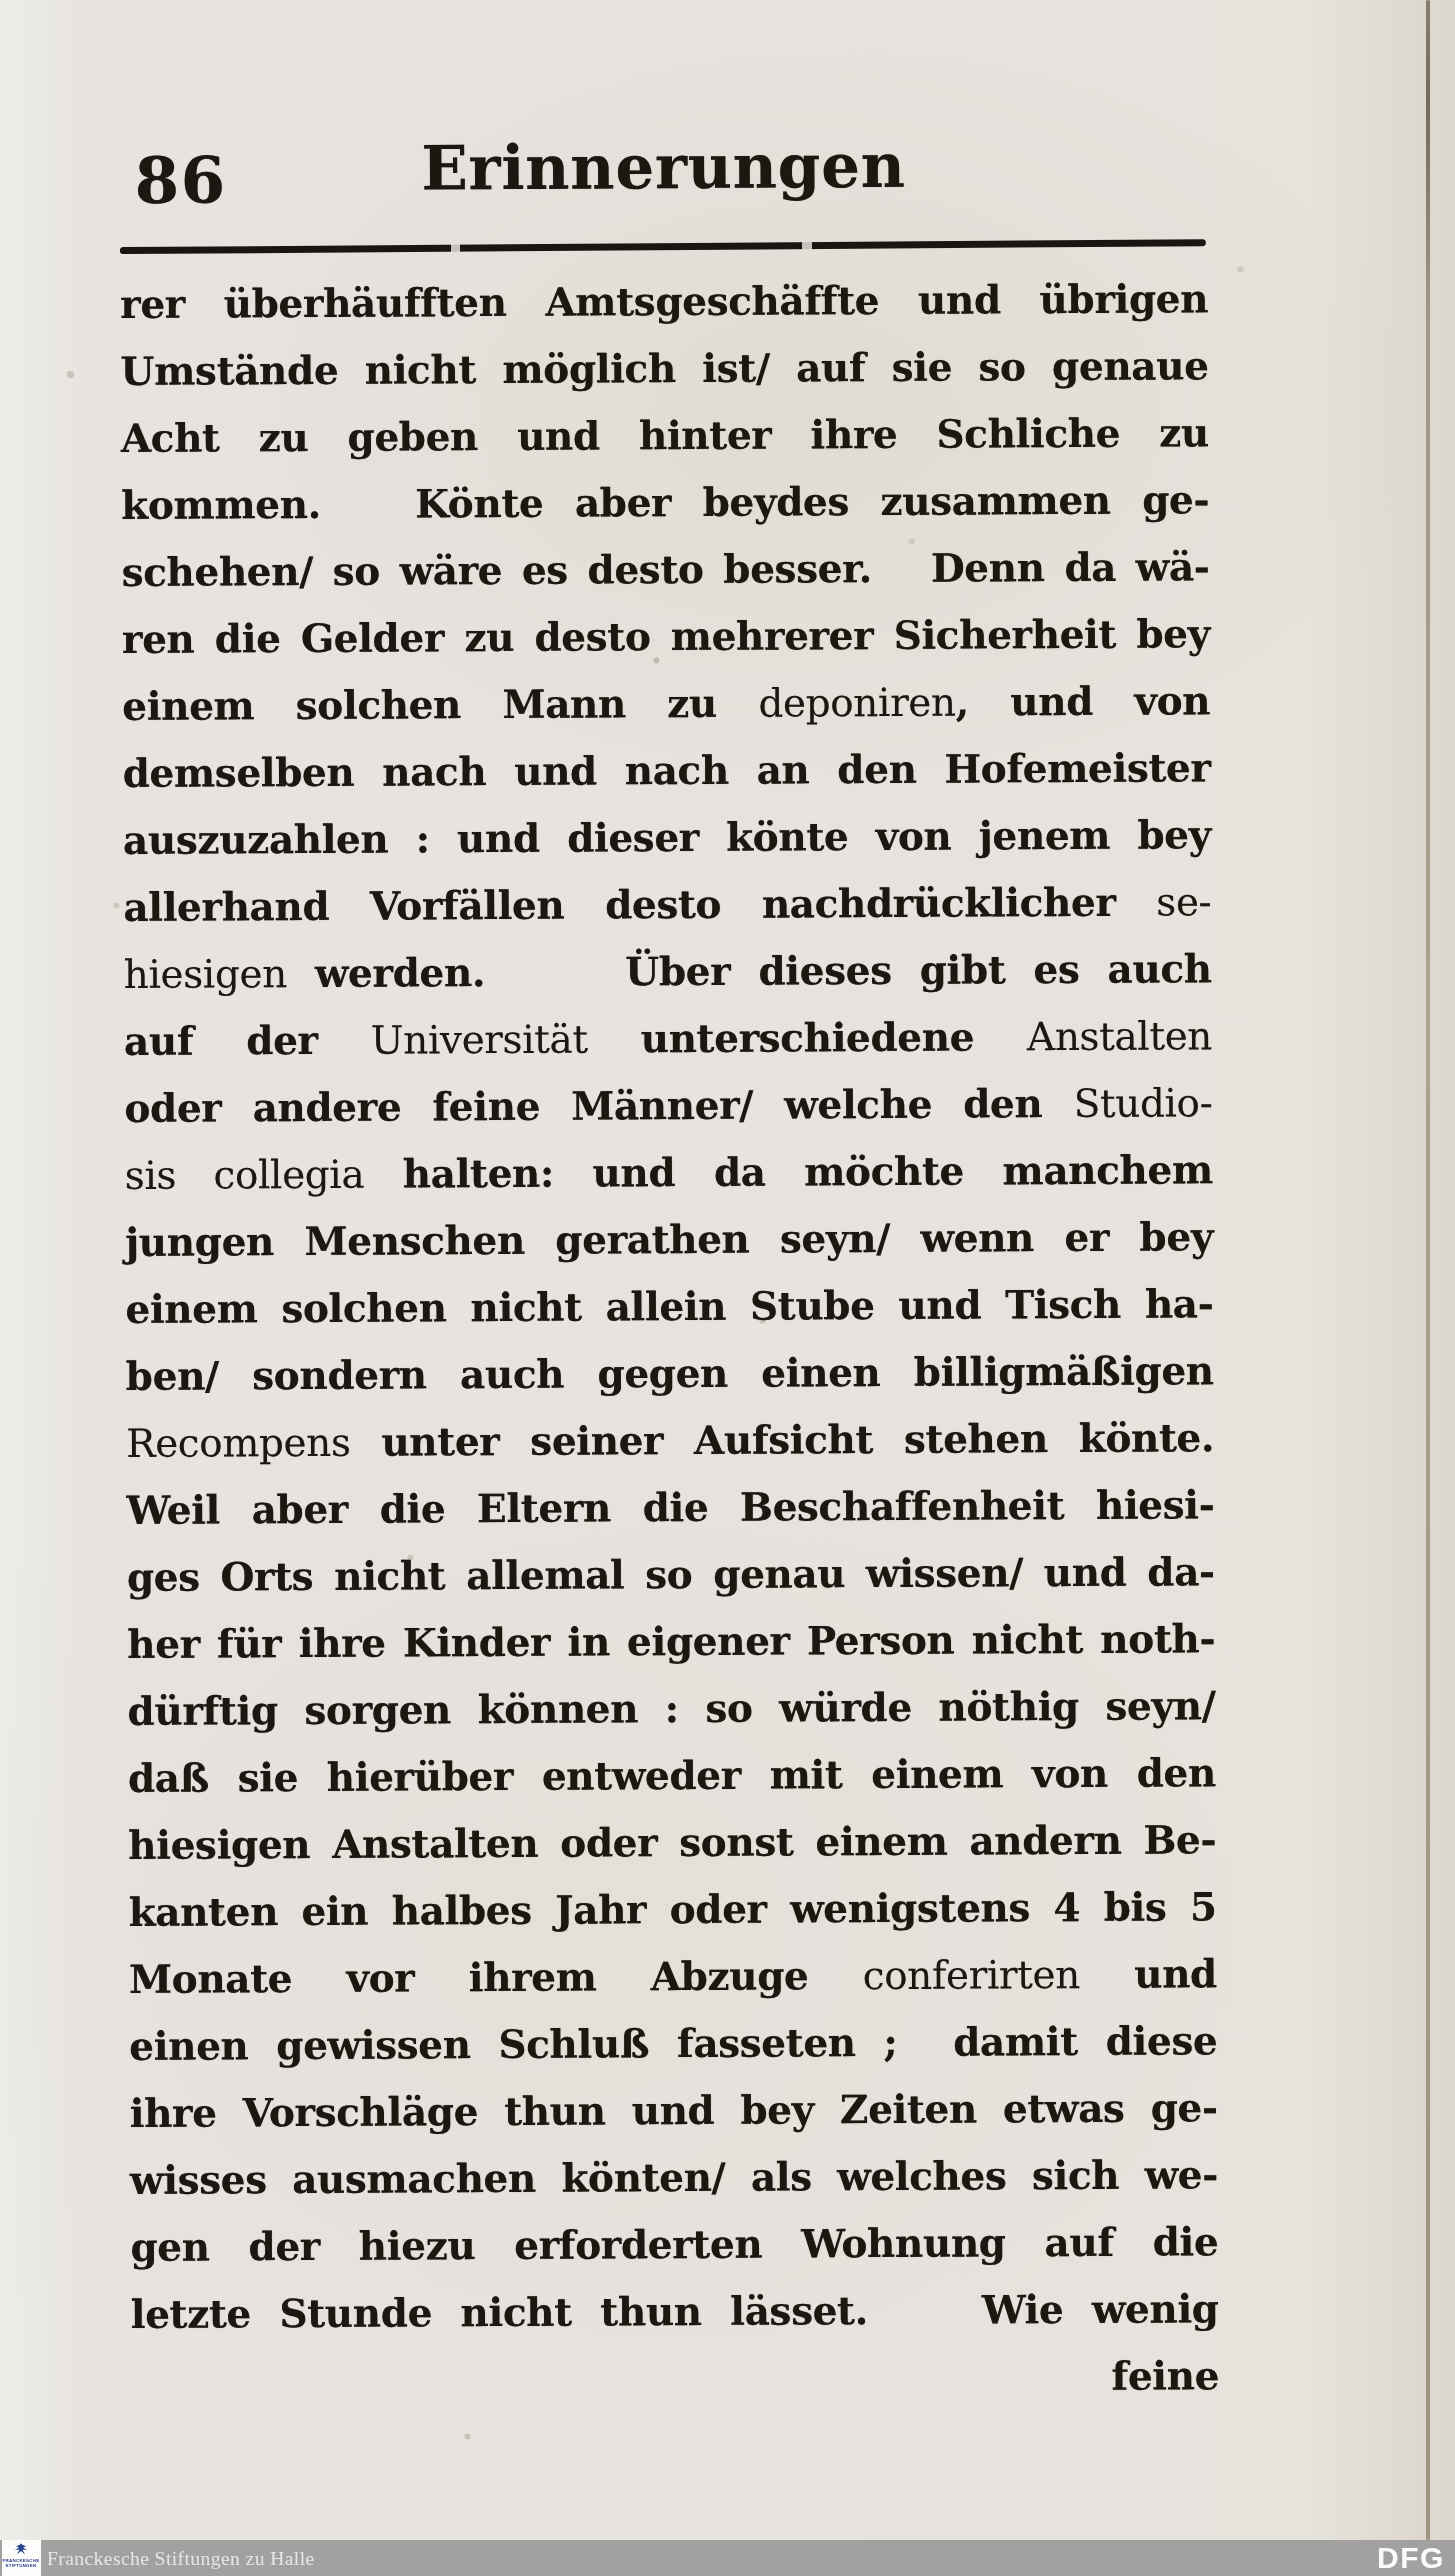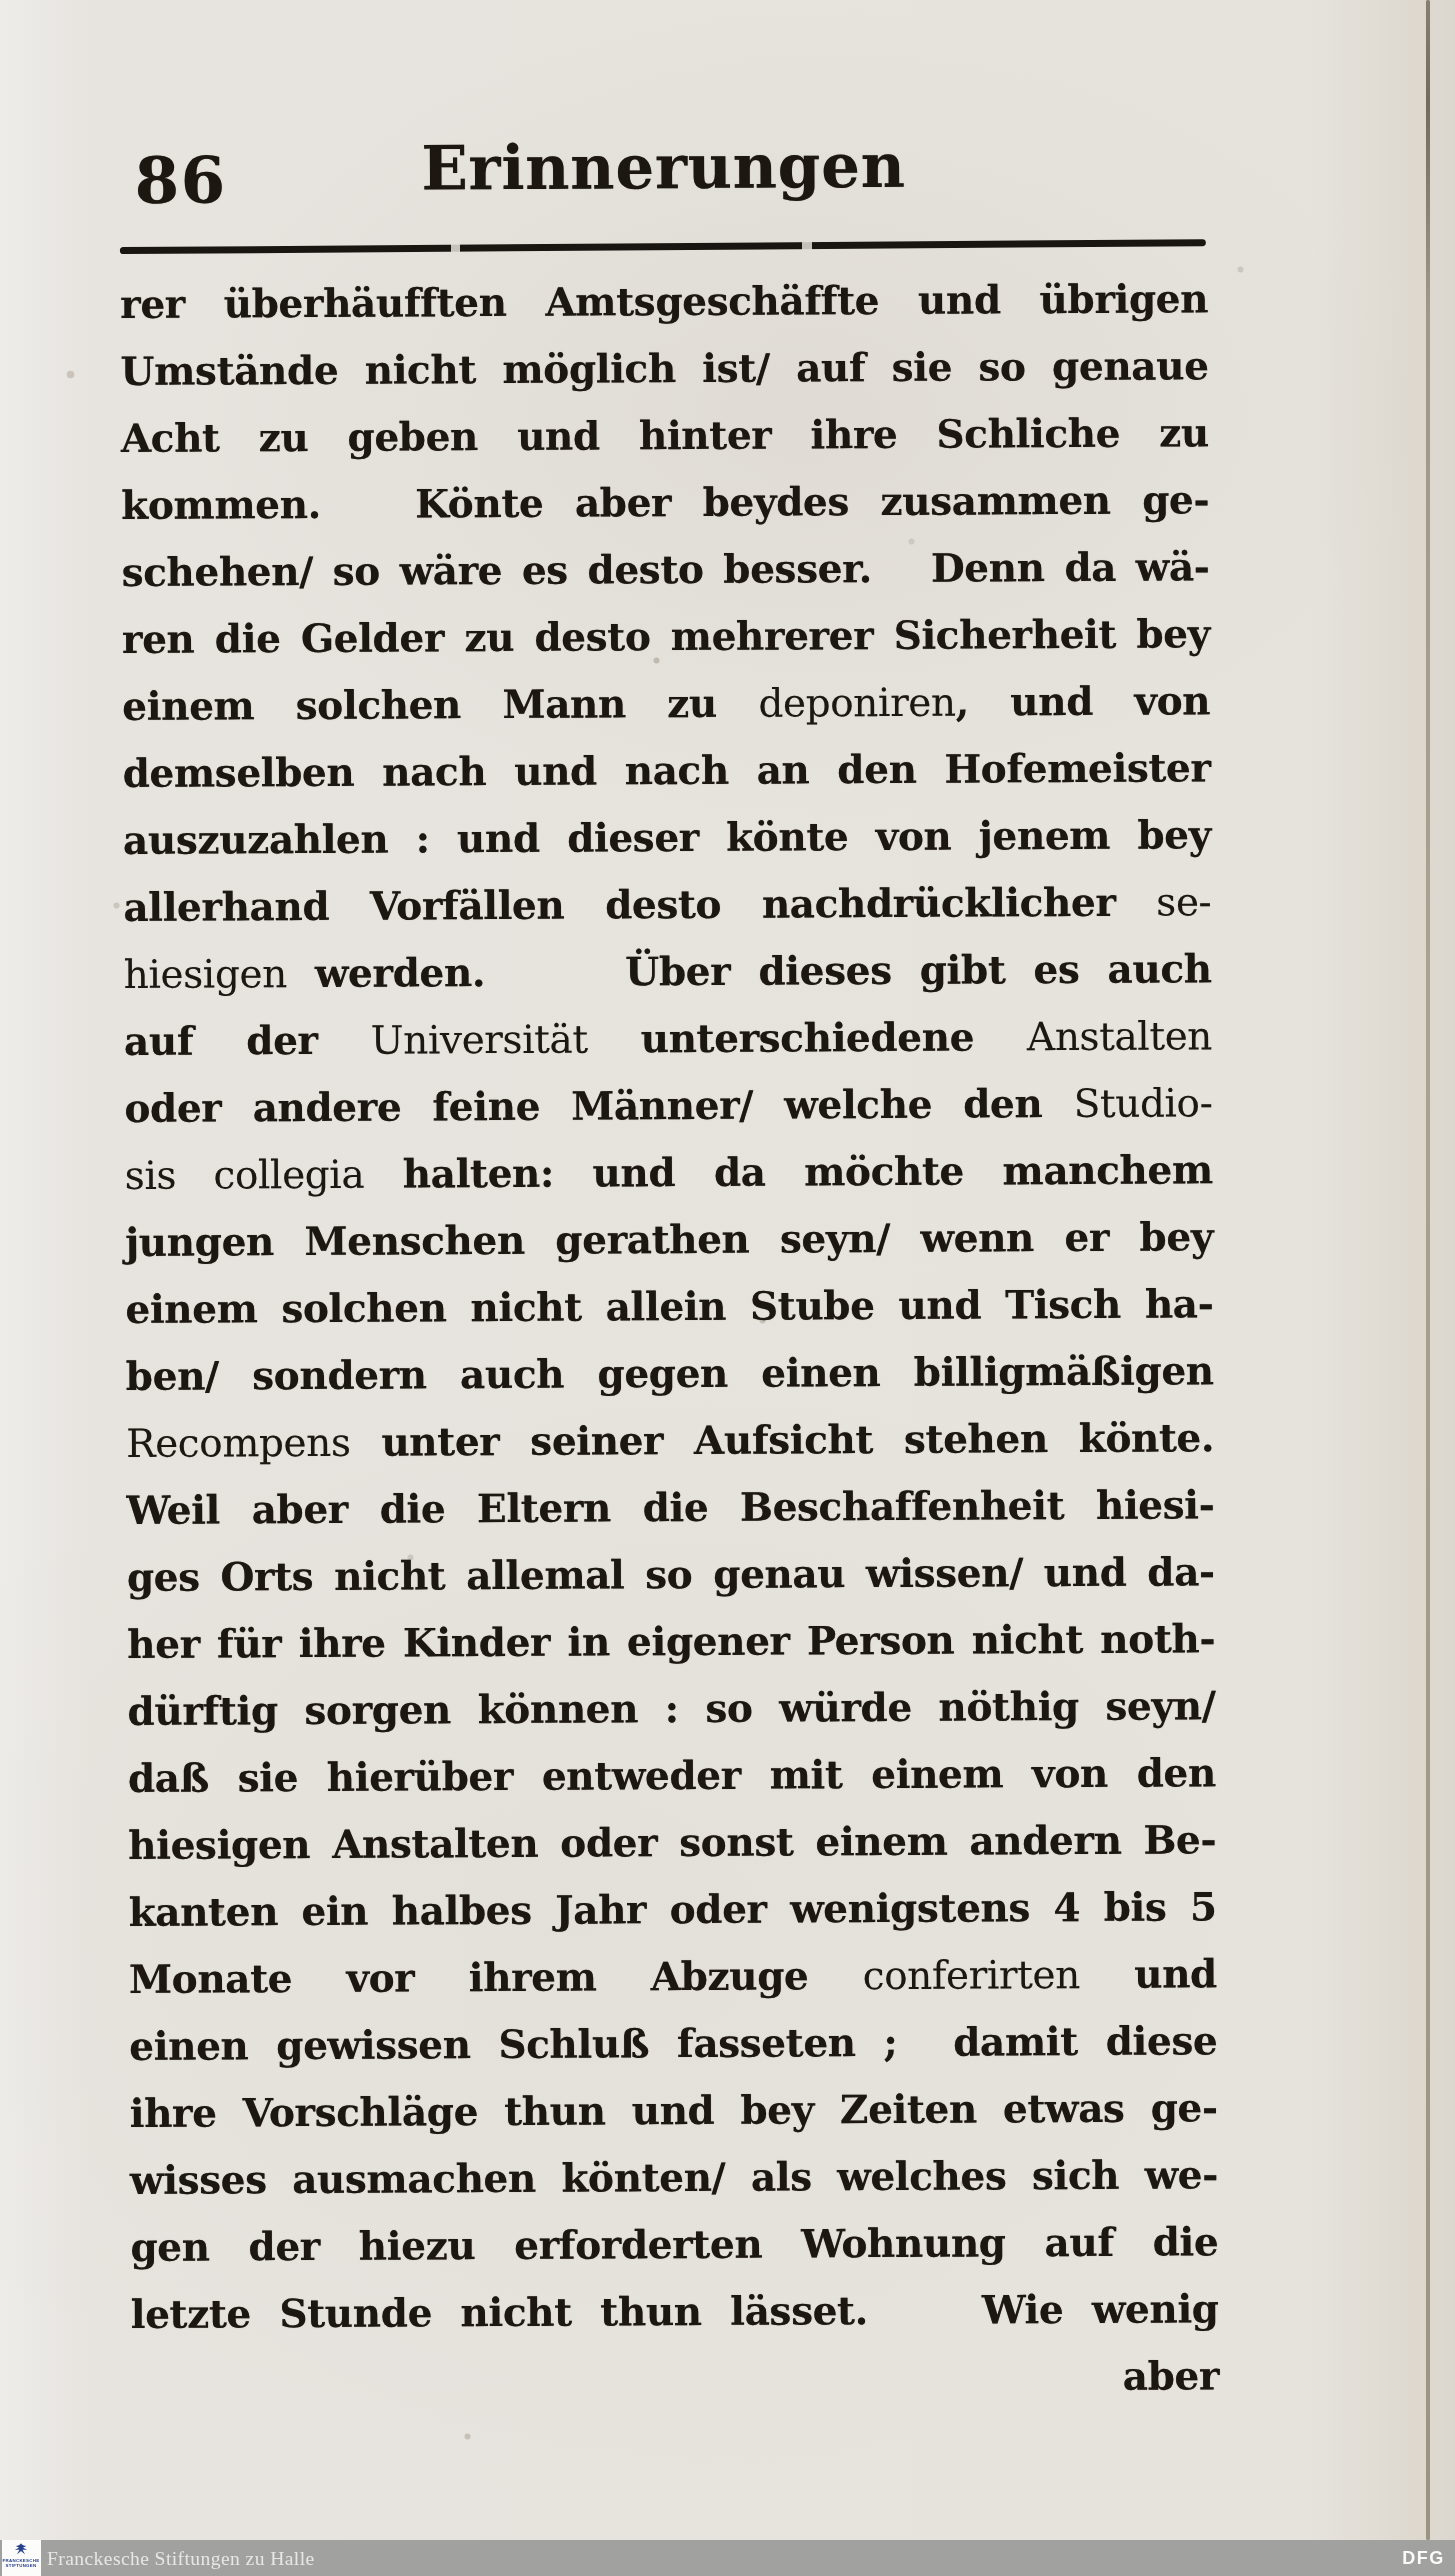--- a/index.html
+++ b/index.html
@@ -152,21 +152,21 @@
     color: #e7e7e5;
     letter-spacing: 0.4px;
   }
   .dfg {
     position: absolute;
     right: 10.2px; top: 0;
     height: 36px;
     line-height: 36px;
     font-family: "Liberation Sans", sans-serif;
     font-weight: 700;
-    font-size: 18px;
+    font-size: 30px;
     letter-spacing: 1.5px;
     color: #fbfbfa;
   }
 </style>
 </head>
 <body>
 
 <div class="paper">
   <div class="crease"></div>
   <div class="specks"></div>
@@ -202,21 +202,21 @@
         <div class="line"><span class="fk">dürftig sorgen können : so würde nöthig seyn/</span></div>
         <div class="line"><span class="fk">daß sie hierüber entweder mit einem von den</span></div>
         <div class="line"><span class="fk">hiesigen Anstalten oder sonst einem andern Be-</span></div>
         <div class="line"><span class="fk">kanten ein halbes Jahr oder wenigstens 4 bis 5</span></div>
         <div class="line"><span class="fk">Monate vor ihrem Abzuge </span><span class="an">conferirten</span><span class="fk"> und</span></div>
         <div class="line"><span class="fk">einen gewissen Schluß fasseten ;  damit diese</span></div>
         <div class="line"><span class="fk">ihre Vorschläge thun und bey Zeiten etwas ge-</span></div>
         <div class="line"><span class="fk">wisses ausmachen könten/ als welches sich we-</span></div>
         <div class="line"><span class="fk">gen der hiezu erforderten Wohnung auf die</span></div>
         <div class="line"><span class="fk">letzte Stunde nicht thun lässet.    Wie wenig</span></div>
-        <div class="line catch"><span class="fk">aber</span></div>
+        <div class="line catch"><span class="fk">feine</span></div>
       </div>
   </div>
 
   <div class="footer-bar">
     <div class="fs-logo">
       <div class="fs-emblem">
         <svg width="16" height="16" viewBox="0 0 24 24">
           <path d="M12 2 C10.4 4.6 7.4 5.8 4.2 5.9 L9 8.8 L2.8 11.6 L9.8 11.6 L5.8 18.6 L12 13.6 L18.2 18.6 L14.2 11.6 L21.2 11.6 L15 8.8 L19.8 5.9 C16.6 5.8 13.6 4.6 12 2 Z" fill="#27418a"></path>
         </svg>
       </div>

